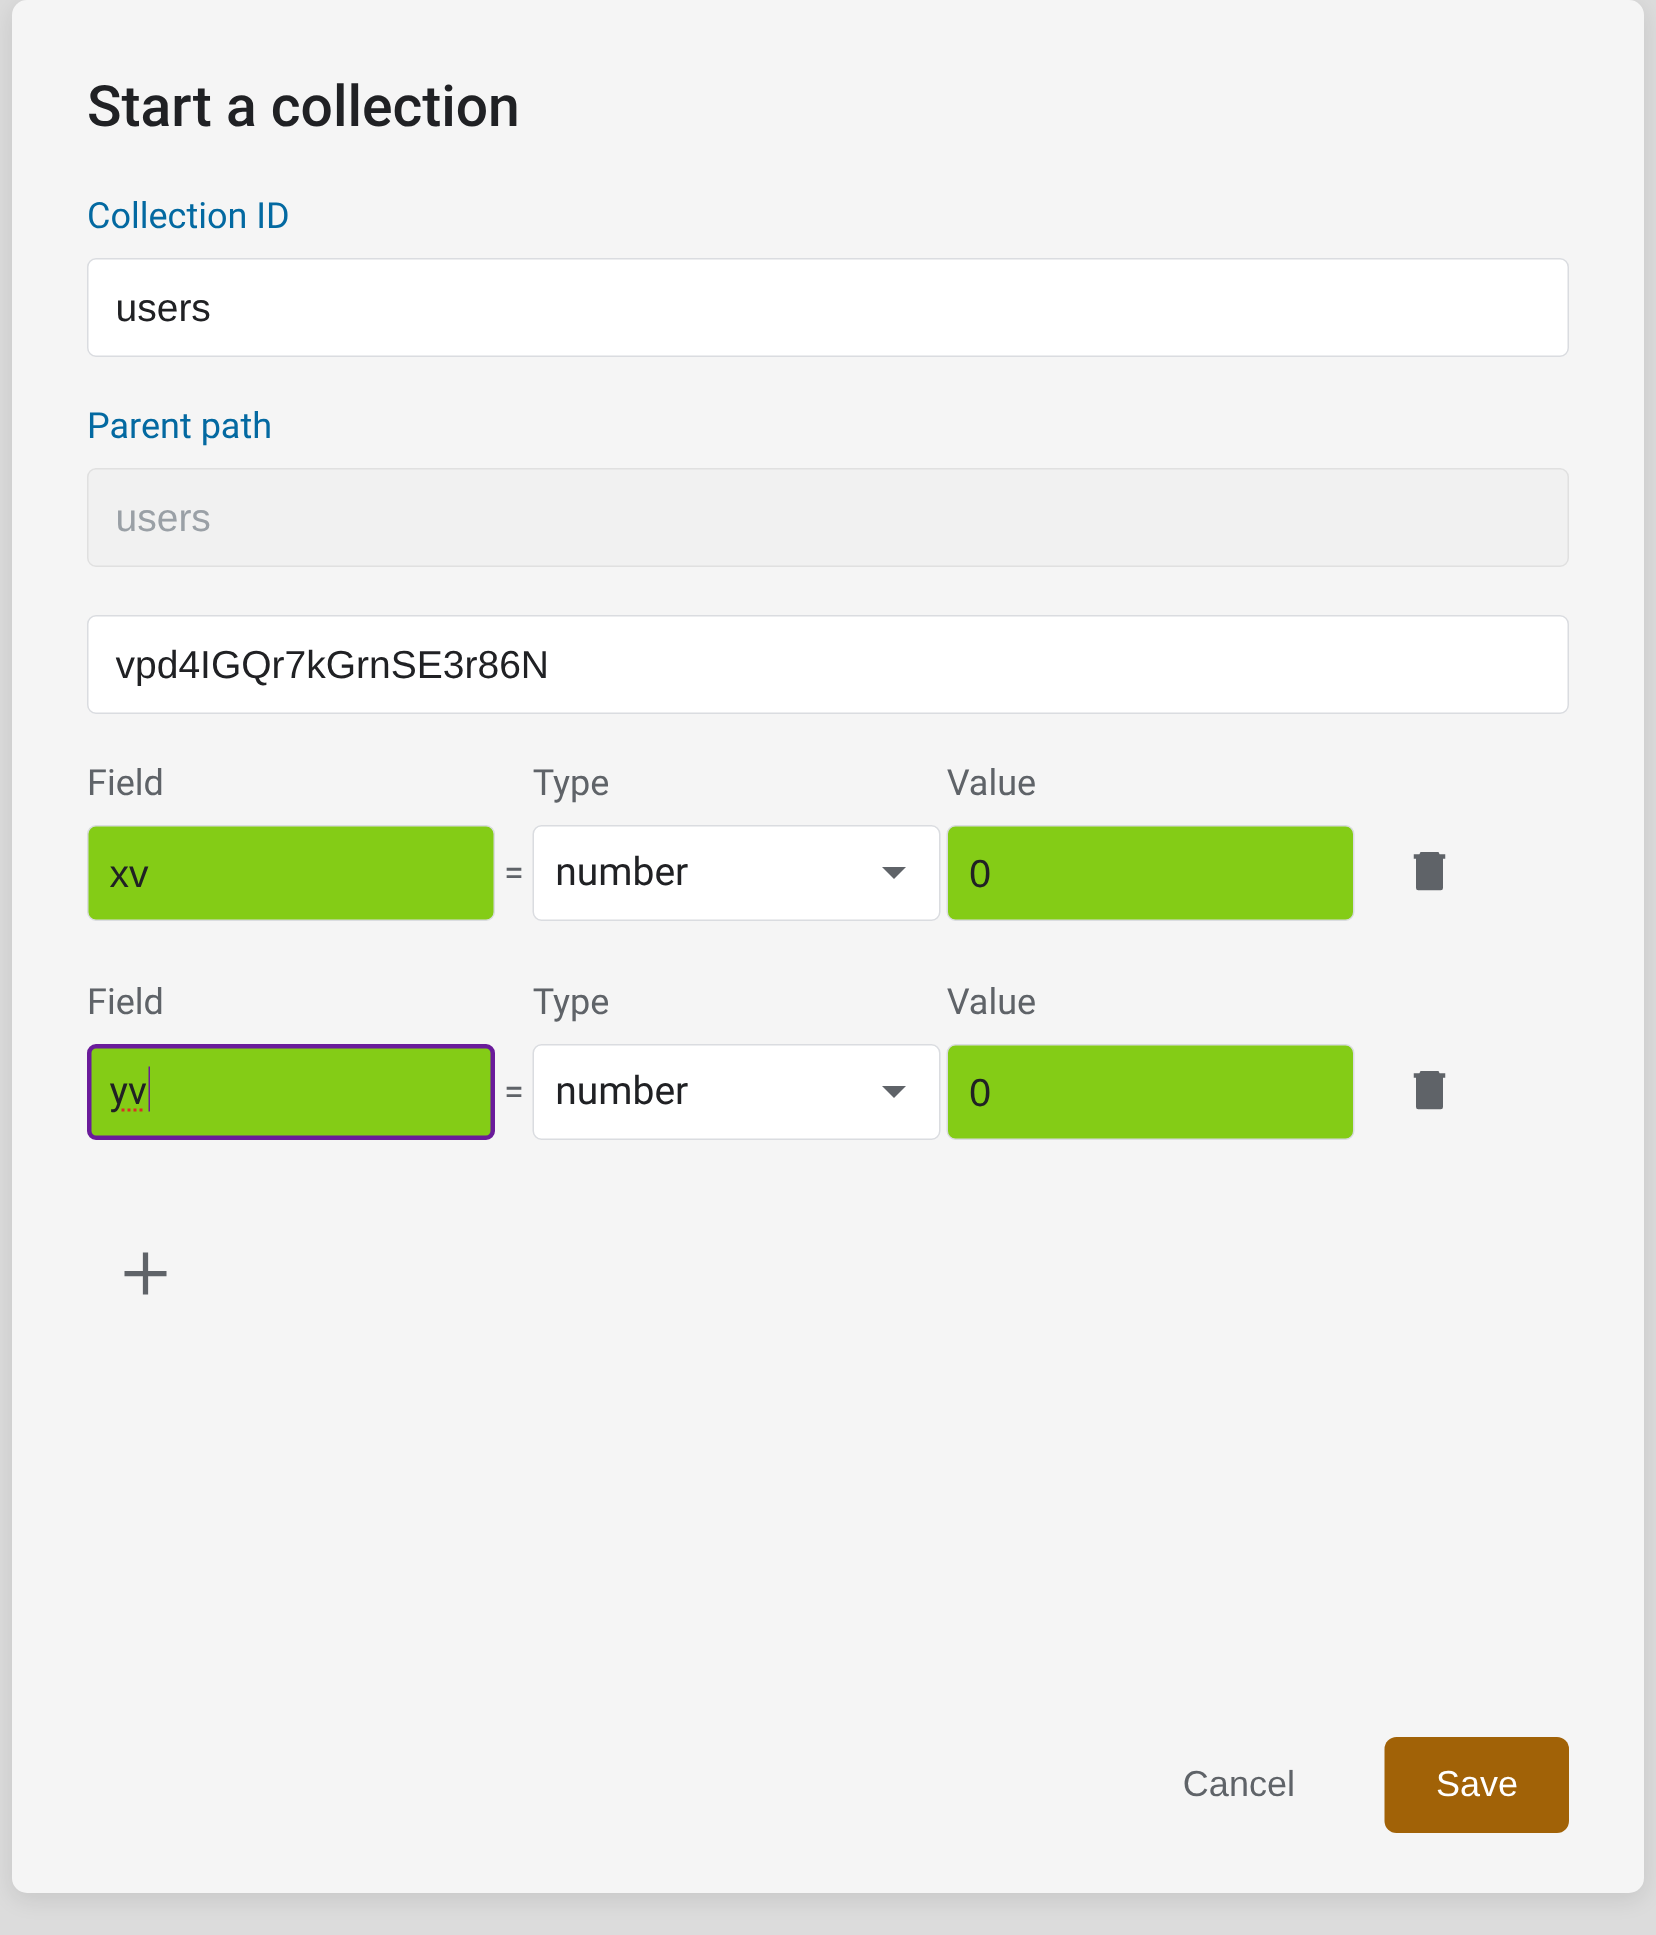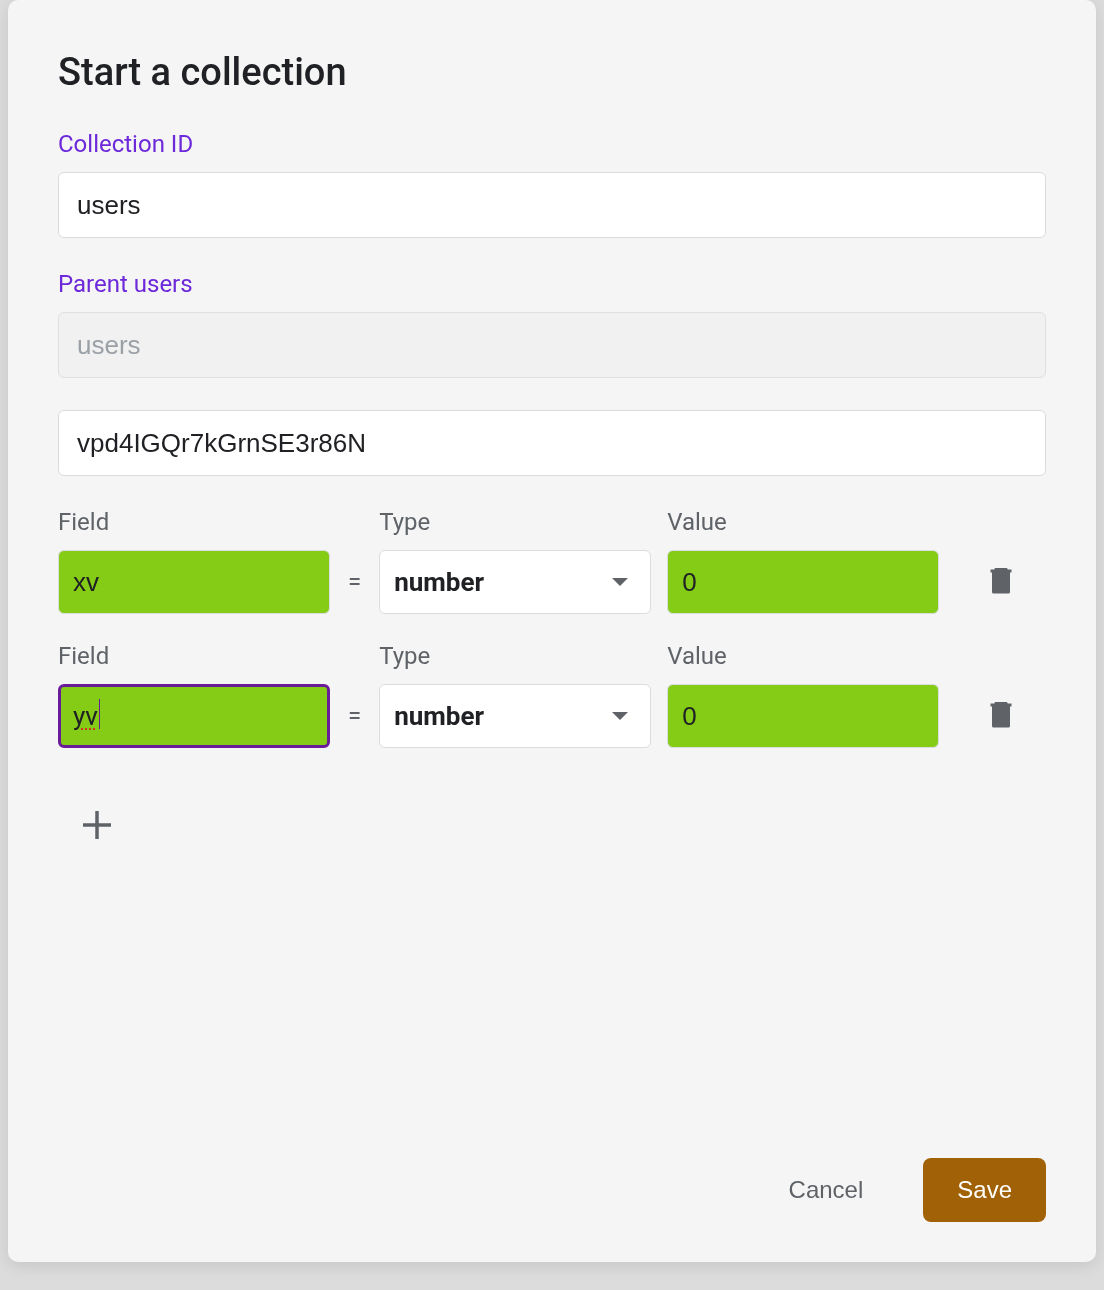--- a/index.html
+++ b/index.html
@@ -31,21 +31,21 @@
       font-size: 38px;
       font-weight: 500;
       color: #202124;
       margin-bottom: 36px;
     }
     .form-group {
       margin-bottom: 32px;
     }
     .form-label {
       font-size: 24px;
-      color: #6d28d9;
+      color: #0369a1;
       margin-bottom: 14px;
       display: block;
     }
     .form-input {
       width: 100%;
       height: 66px;
       padding: 0 18px;
       font-size: 26px;
       color: #202124;
       background: #ffffff;
@@ -54,22 +54,22 @@
       outline: none;
     }
     .form-input.disabled {
       background: #f1f1f1;
       color: #9aa0a6;
       border: 1px solid #e0e0e0;
     }
     .field-row {
       display: flex;
       align-items: flex-end;
-      gap: 16px;
-      margin-bottom: 28px;
+      gap: 4px;
+      margin-bottom: 40px;
     }
     .field-col {
       display: flex;
       flex-direction: column;
     }
     .field-col.field-name {
       width: 272px;
     }
     .field-col.field-type {
       width: 272px;
@@ -115,21 +115,20 @@
       padding: 0 14px;
       font-size: 26px;
       color: #202124;
       background: #ffffff;
       border: 1px solid #dadce0;
       border-radius: 6px;
       display: flex;
       align-items: center;
       justify-content: space-between;
       cursor: pointer;
-      font-weight: bold;
     }
     .caret-down {
       width: 0;
       height: 0;
       border-left: 8px solid transparent;
       border-right: 8px solid transparent;
       border-top: 8px solid #5f6368;
       margin-right: 8px;
     }
     .trash-wrap {
@@ -202,21 +201,21 @@
 <div class="dialog">
 
   <h1 class="dialog-title">Start a collection</h1>
 
   <div class="form-group">
     <label class="form-label">Collection ID</label>
     <input class="form-input" value="users" style="">
   </div>
 
   <div class="form-group">
-    <label class="form-label">Parent users</label>
+    <label class="form-label">Parent path</label>
     <input class="form-input disabled" disabled="" value="users" style="">
   </div>
 
   <div class="form-group">
     <input class="form-input" value="vpd4IGQr7kGrnSE3r86N" style="">
   </div>
 
   <div class="field-row">
     <div class="field-col field-name">
       <div class="field-label">Field</div>

